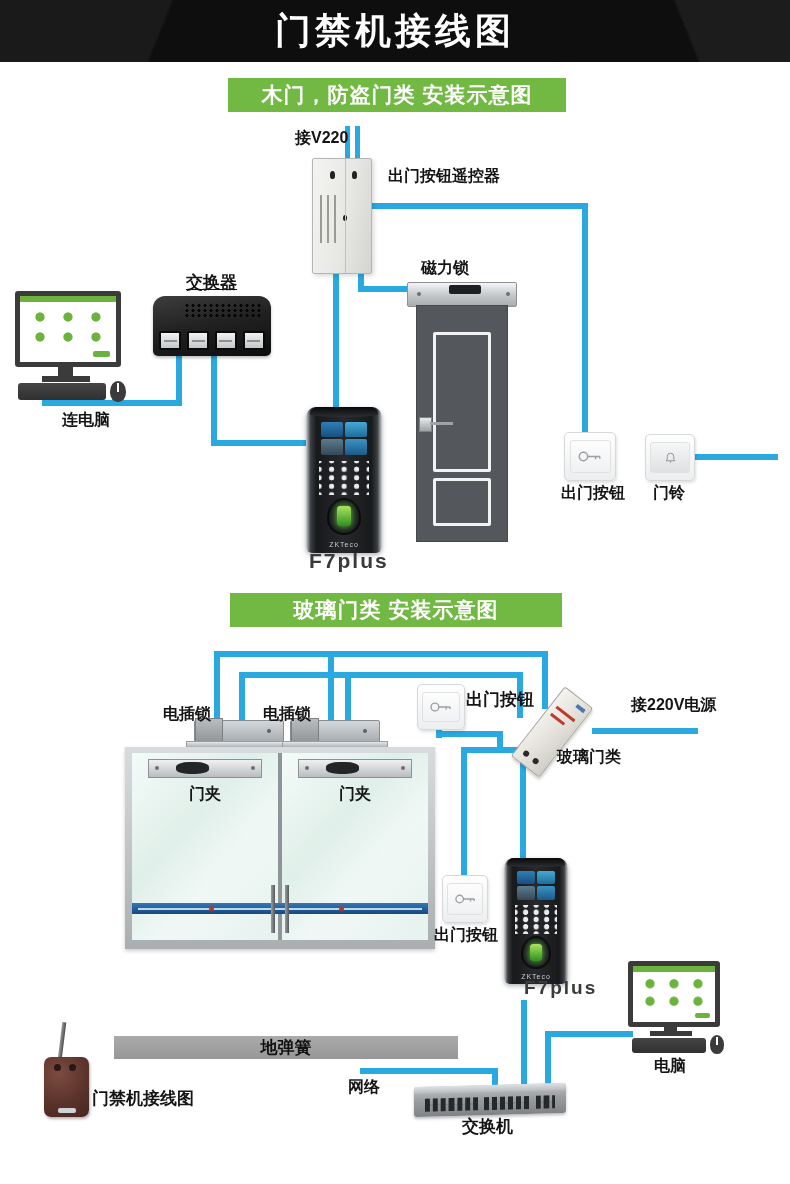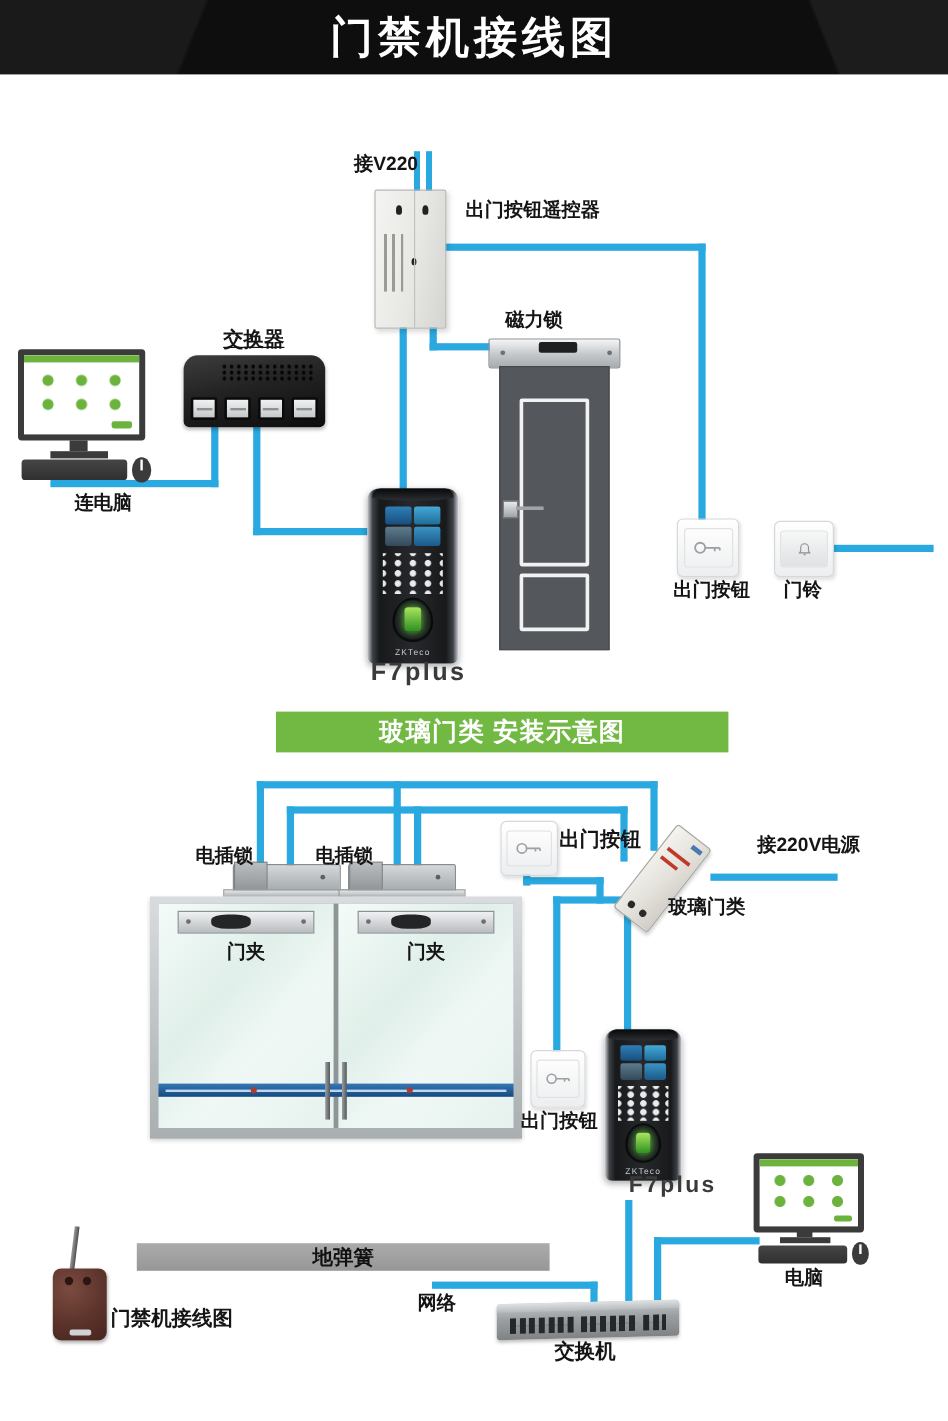--- a/index.html
+++ b/index.html
@@ -136,21 +136,22 @@
   .rack .pg{position:absolute;bottom:5px;height:13px;
       background-image:repeating-linear-gradient(90deg,#24282b 0 5px,rgba(0,0,0,0) 5px 8px),
                        linear-gradient(rgba(0,0,0,0) 0 45%,#888 45% 55%,rgba(0,0,0,0) 55%);}
 </style>
 </head>
 <body>
 
 <div id="stage">
 
   <div class="abs titlebar">门禁机接线图</div>
-  <div class="abs banner" style="left:230px;top:593px;width:377px;">玻璃门类 安装示意图</div>
+  <div class="abs banner" style="left:228px;top:78px;width:338px;">木门，防盗门类 安装示意图</div>
+  <div class="abs banner" style="left:230px;top:593px;width:332px;">玻璃门类 安装示意图</div>
 
   <div class="wire" style="left:345px;top:126px;width:5px;height:36px;"></div>
   <div class="wire" style="left:355px;top:126px;width:5px;height:36px;"></div>
   <div class="wire" style="left:333px;top:268px;width:6px;height:144px;"></div>
   <div class="wire" style="left:358px;top:268px;width:6px;height:24px;"></div>
   <div class="wire" style="left:358px;top:286px;width:74px;height:6px;"></div>
   <div class="wire" style="left:370px;top:203px;width:218px;height:6px;"></div>
   <div class="wire" style="left:582px;top:203px;width:6px;height:231px;"></div>
   <div class="wire" style="left:694px;top:454px;width:84px;height:6px;"></div>
   <div class="wire" style="left:176px;top:354px;width:6px;height:52px;"></div>

